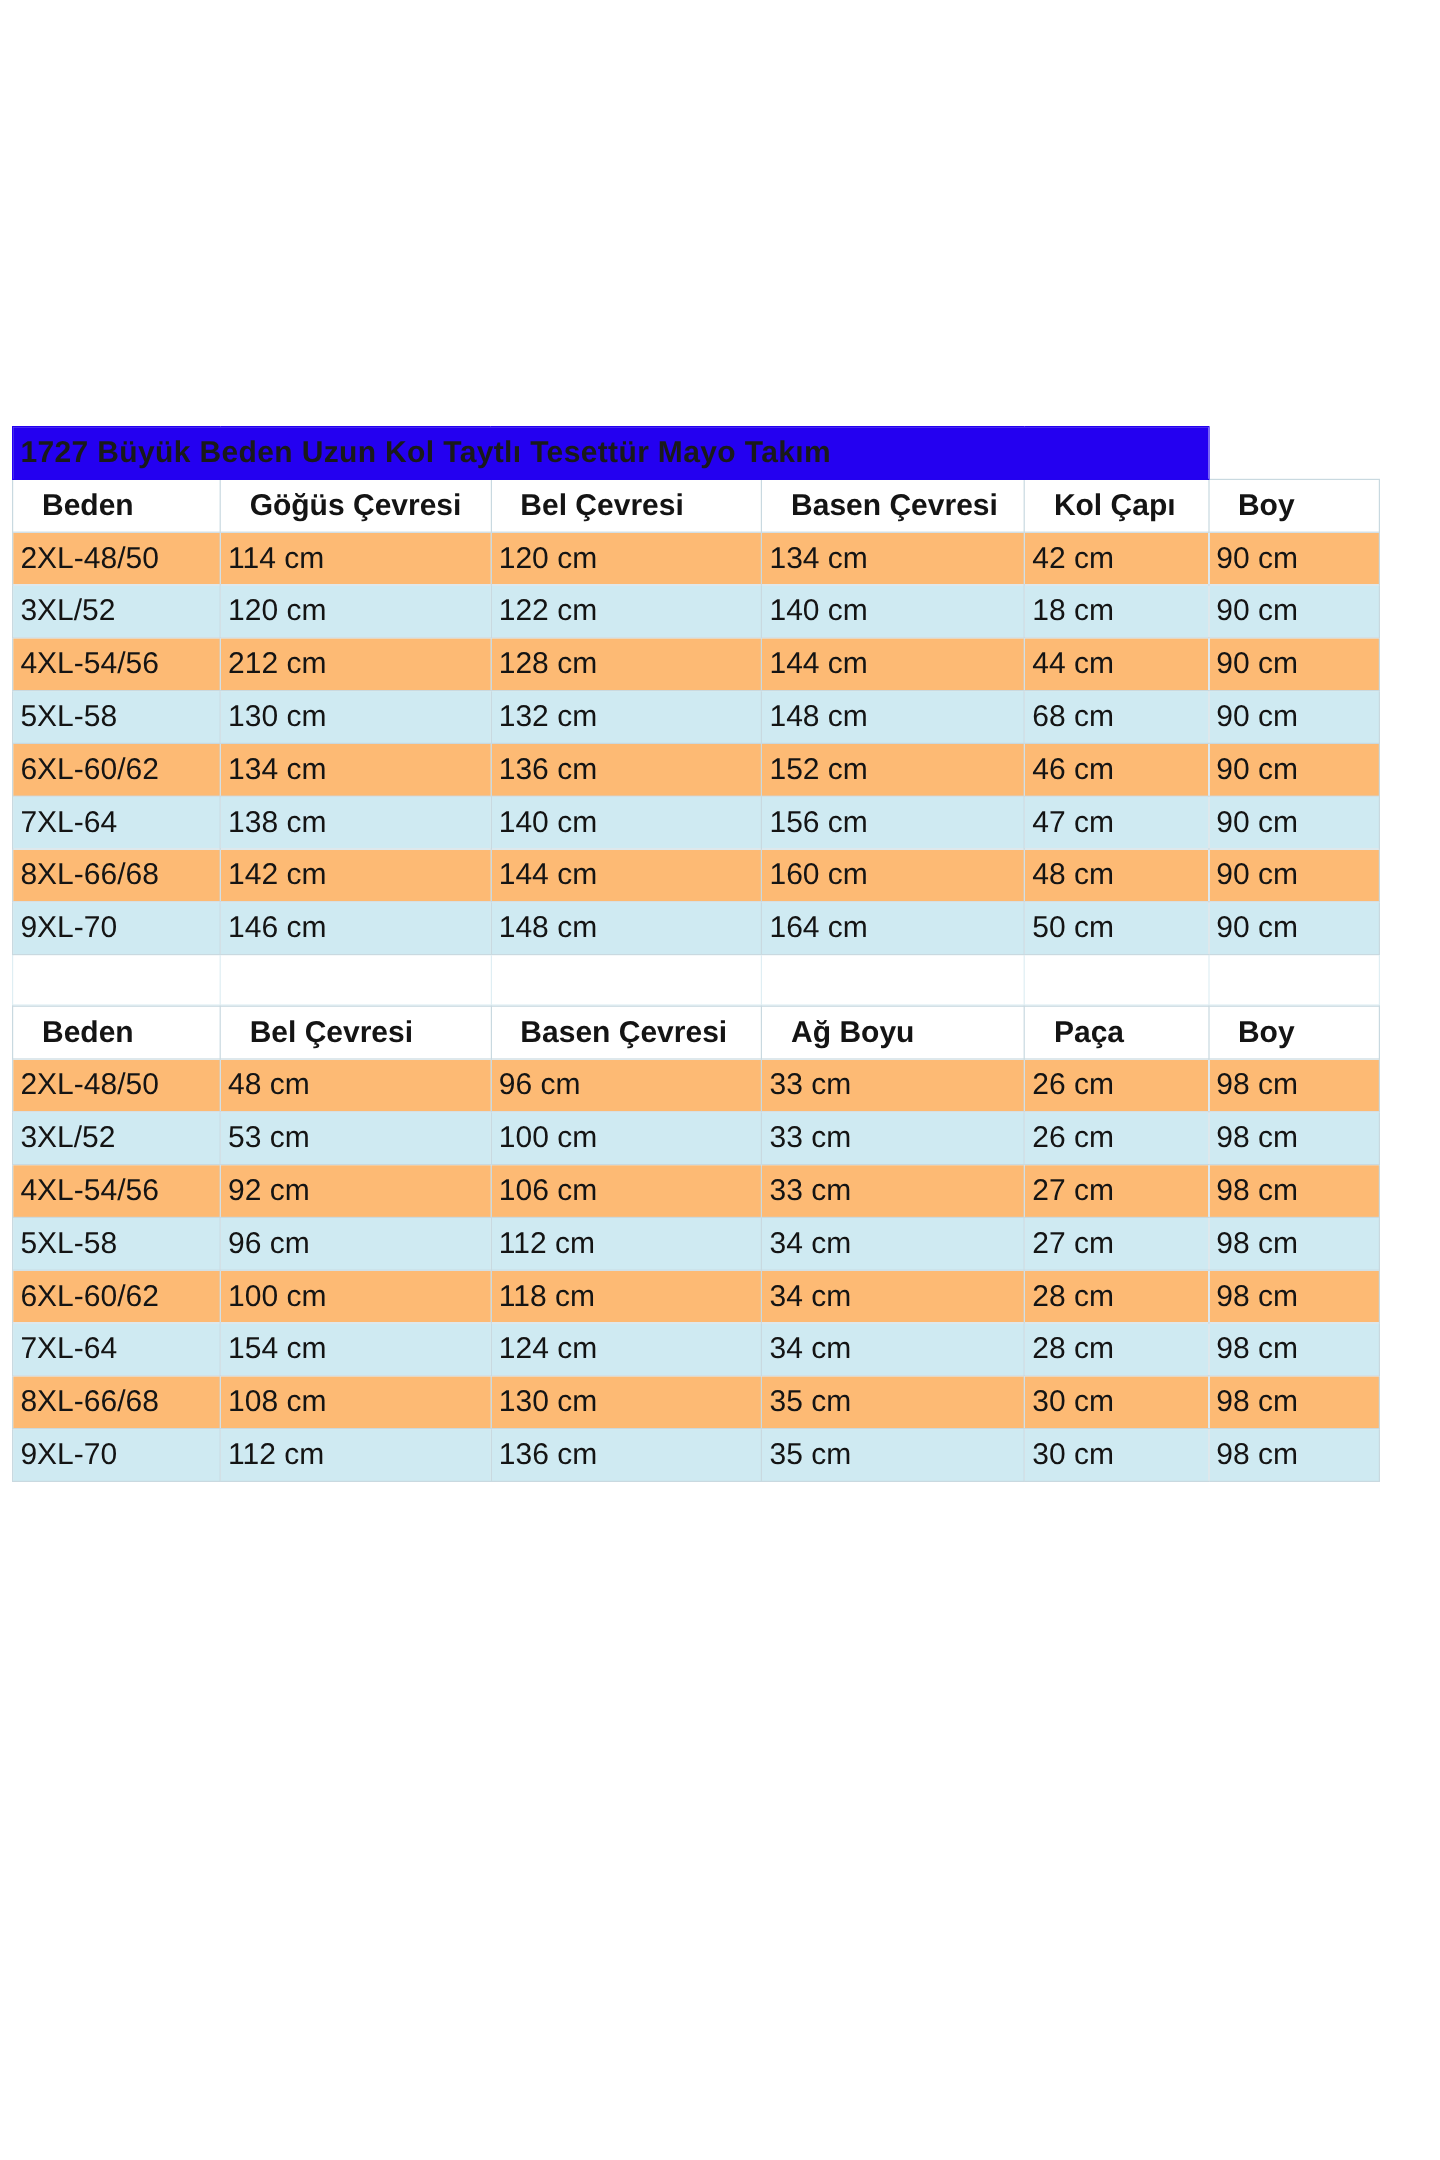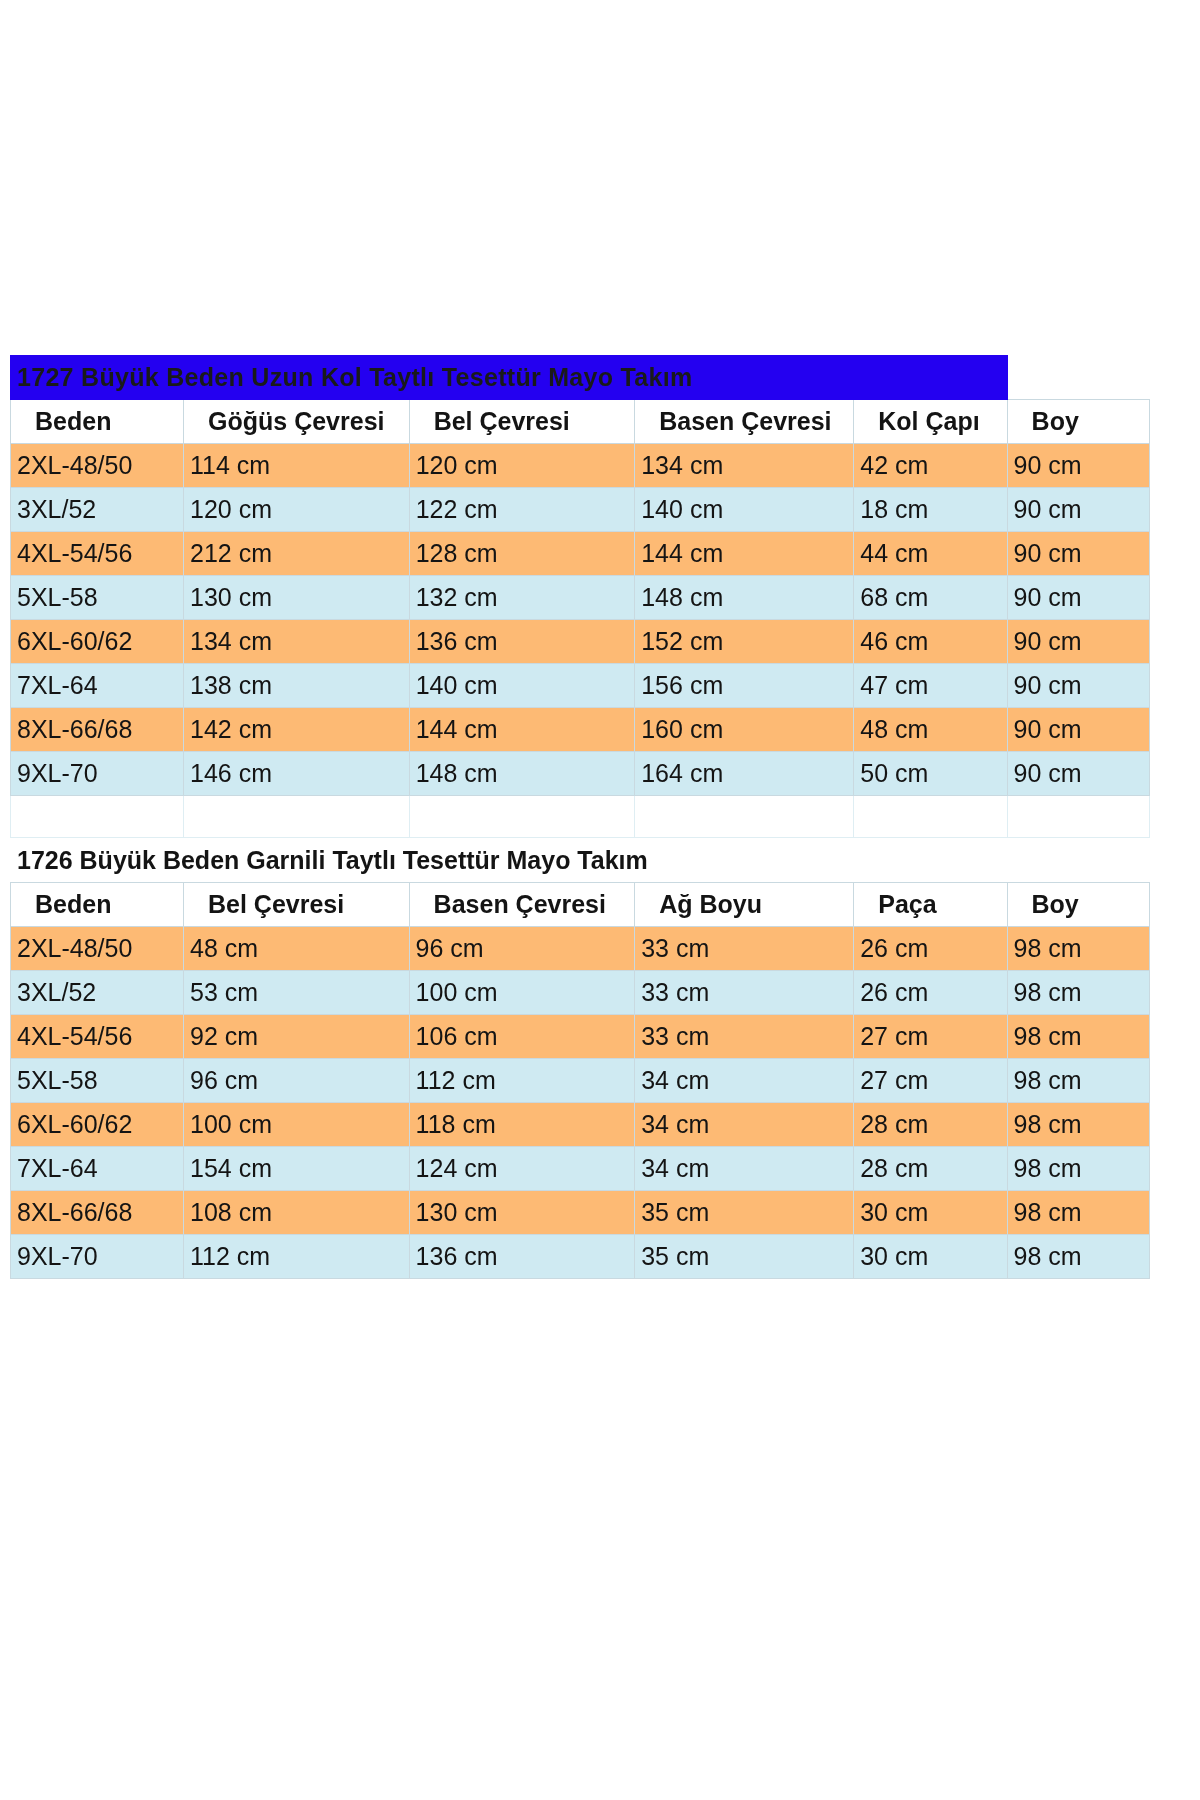--- a/index.html
+++ b/index.html
@@ -185,23 +185,20 @@
     <table>
       <colgroup>
         <col class="c0">
           <col class="c1">
           <col class="c2">
           <col class="c3">
           <col class="c4">
           <col class="c5">
       </colgroup>
       <tbody>
-        <tr>
-          <td class="title-plain" colspan="6">1726 Büyük Beden Garnili Taytlı Tesettür Mayo Takım</td>
-        </tr>
         <tr class="hdr-row">
           <td>Beden</td>
           <td>Bel Çevresi</td>
           <td>Basen Çevresi</td>
           <td>Ağ Boyu</td>
           <td>Paça</td>
           <td>Boy</td>
         </tr>
 
         <tr class="band-b">

